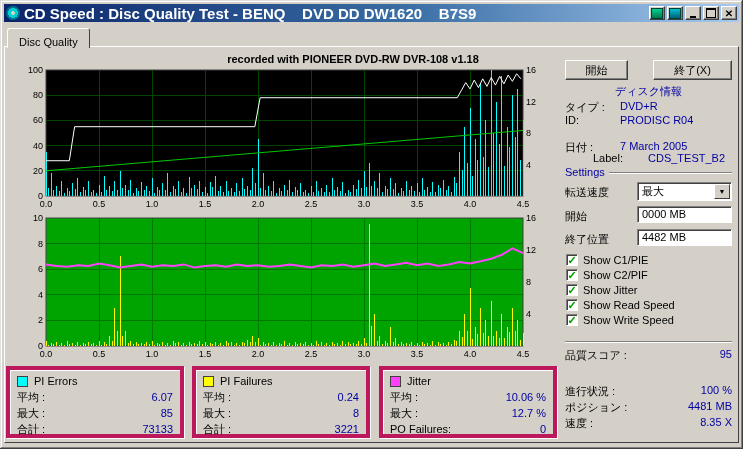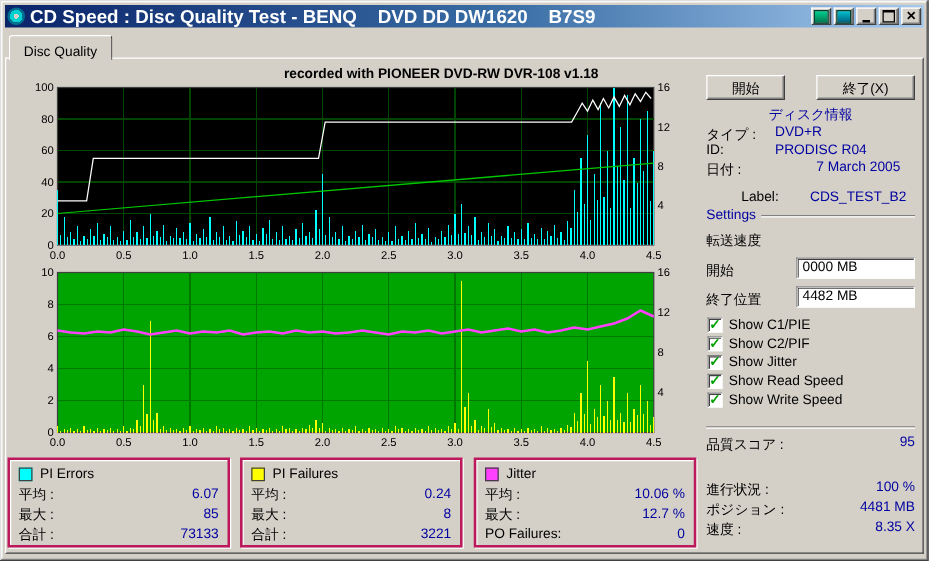--- a/index.html
+++ b/index.html
@@ -46,21 +46,21 @@
     border:1px solid;border-color:#808080 #fff #fff #808080;box-shadow:inset 1px 1px 0 #404040;
     line-height:15px;padding-left:4px;}
   .flabel{position:absolute;left:565px;z-index:2;}
   .cb-row{position:absolute;left:566px;z-index:2;display:flex;align-items:center;gap:5px;}
   .cb-box{width:12px;height:12px;background:#fff;box-sizing:border-box;flex:0 0 12px;
     border:1px solid;border-color:#808080 #fff #fff #808080;box-shadow:inset 1px 1px 0 #404040;
     display:flex;align-items:center;justify-content:center;color:#00a000;font-size:11px;font-weight:bold;line-height:10px;}
   .sep{position:absolute;left:565px;width:167px;height:0;z-index:2;border-top:1px solid #808080;border-bottom:1px solid #fff;}
   .kv-row{position:absolute;left:565px;width:167px;z-index:2;display:flex;justify-content:space-between;}
   .statbox{position:absolute;top:366px;height:72px;z-index:2;box-sizing:border-box;background:#d4d0c8;
-    border:2px solid #be185d;box-shadow:inset 1px 1px 0 #fff, 1px 1px 0 #fff;padding:3px 7px 0 7px;}
+    border:4px solid #be185d;box-shadow:inset 1px 1px 0 #fff, 1px 1px 0 #fff;padding:3px 7px 0 7px;}
   .srow{display:flex;justify-content:space-between;align-items:center;height:16px;}
   .strow{display:flex;align-items:center;gap:6px;height:16px;}
   .chip{width:9px;height:9px;border:1px solid #404040;flex:0 0 9px;}
 </style>
 </head>
 <body>
 
 <div class="window">
 
   <div class="titlebar">
@@ -543,35 +543,41 @@
     <span class="hdr-line"></span>
   </div>
   <div class="info-row" style="top:100px;">
     <span class="lbl">タイプ :</span>
     <span class="val">DVD+R</span>
   </div>
   <div class="info-row" style="top:114px;">
     <span class="lbl">ID:</span>
     <span class="val">PRODISC R04</span>
   </div>
-  <div class="info-row" style="top:128px;gap:33px;">
+  <div class="info-row" style="top:140px;">
     <span class="lbl">日付 :</span>
     <span class="val">7 March 2005</span>
   </div>
   <div class="info-row" style="top:152px;padding-left:28px;">
     <span class="lbl">Label:</span>
     <span class="val">CDS_TEST_B2</span>
   </div>
 
   <div class="hdr" style="top:166px;">
     <span>Settings</span>
     <span class="hdr-line"></span>
   </div>
 
   <span class="flabel" style="top:185px;">転送速度</span>
+  <div class="combo" style="top:182px;">
+    <span class="combo-val">最大</span>
+    <button class="combo-btn">
+        <span>▼</span>
+      </button>
+  </div>
 
   <span class="flabel" style="top:209px;">開始</span>
   <div class="field" style="top:206px;">0000 MB</div>
 
   <span class="flabel" style="top:232px;">終了位置</span>
   <div class="field" style="top:229px;">4482 MB</div>
 
   <div class="cb-row" style="top:254px;">
     <span class="cb-box">✓</span>
     <span>Show C1/PIE</span>

